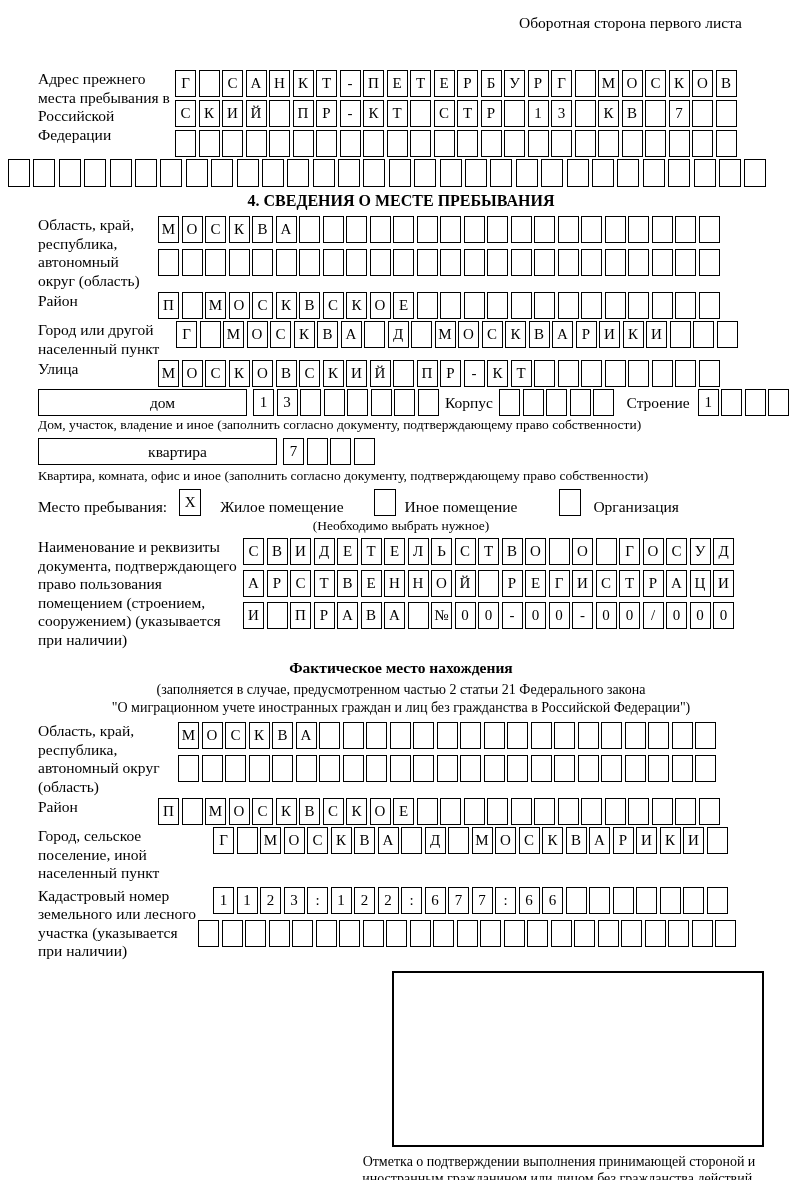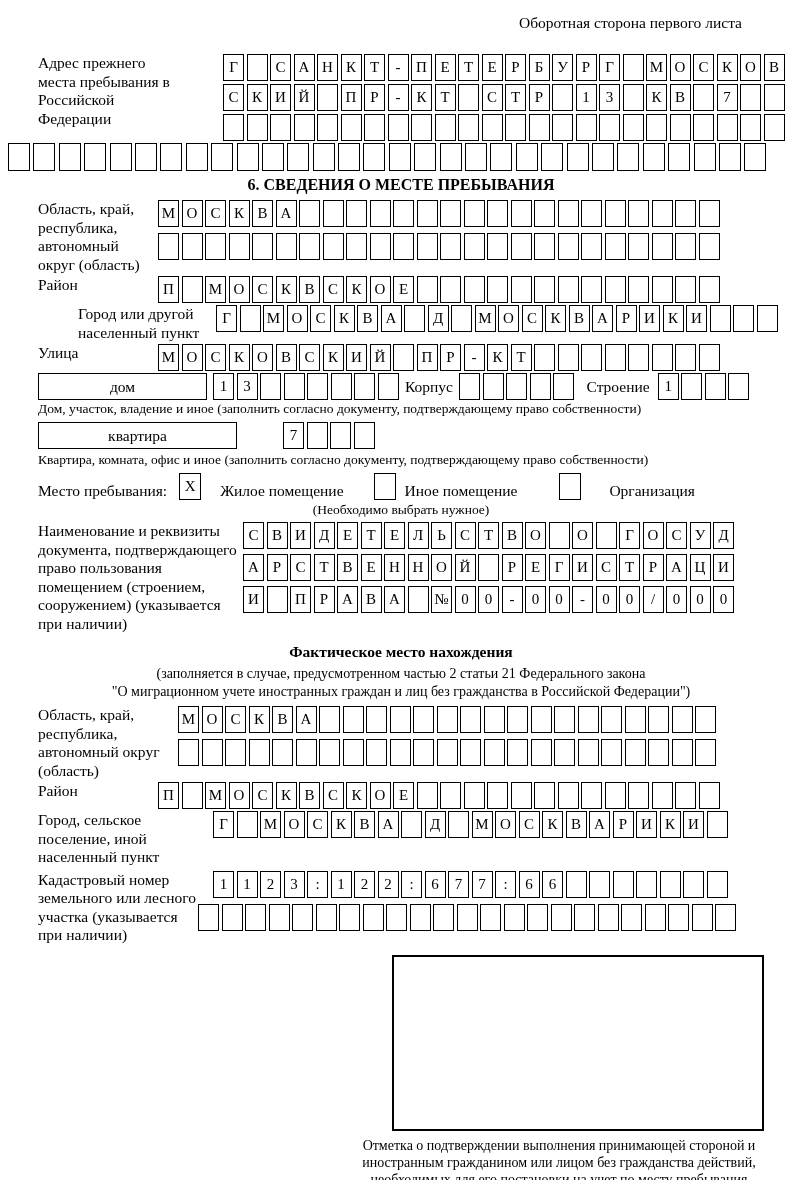--- a/index.html
+++ b/index.html
@@ -4,39 +4,39 @@
 <style>
   html,body { margin:0; padding:0; background:#fff; }
   body { width:800px; height:1180px; color:#000;
          font-family:"Liberation Serif","DejaVu Serif",serif; overflow:hidden; }
   .page { box-sizing:border-box; width:800px; height:900px; padding:14px 36px 0 38px; }
 
   .header-note { text-align:right; font-size:15.5px; margin-right:22px; }
 
   .rowblock { display:flex; align-items:flex-start; margin-bottom:2px; }
   .flabel { font-size:15.5px; line-height:18.5px; flex:none; }
-  .w137 { width:137px; } .w120 { width:120px; } .w138 { width:138px;margin-left:40px; }
+  .w137 { width:137px; } .w120 { width:120px; } .w138 { width:138px; }
   .w205 { width:205px; } .w140 { width:140px; } .w175 { width:175px; } .w160 { width:160px; }
 
   .cells { display:flex; margin-bottom:3px; }
   .cell { flex:none; width:19px; height:25px; border:1.6px solid #000; margin-right:2.5px;
           display:flex; align-items:center; justify-content:center;
           font-size:15px; line-height:1; }
   .fullrow { margin-left:-30px; margin-top:1px; }
   .fullrow .cell { width:20px; height:26px; margin-right:3.4px; }
 
   .ind15 { margin-left:15px; }
 
   .caption { font-size:13.5px; line-height:16px; }
   .center { text-align:center; }
   .sec-title { font-weight:bold; font-size:16px; text-align:center; margin:5px 0 6px 0; }
 
   .dom-row, .kv-row { display:flex; align-items:center; margin:2px 0 1px 0; }
   .widebox { flex:none; height:25px; border:1.6px solid #000; display:flex;
-             align-items:center; justify-content:center; font-size:15.5px; }
+             align-items:center; justify-content:center; font-size:15.5px;padding-left:40px; }
   .dom-box { width:167px; } .kv-box { width:197px; }
   .inline-label { font-size:15.5px; flex:none; }
   .dom-row .cells, .kv-row .cells { margin-bottom:0; }
 
   .check-row { display:flex; align-items:flex-end; margin-top:5px; font-size:15.5px; }
   .checkbox { flex:none; width:20px; height:25px; border:1.6px solid #000;
               display:flex; align-items:center; justify-content:center; font-size:15px; }
 
   .subtitle { font-size:14px; line-height:17.5px; text-align:center; }
   .fact-title { font-weight:bold; font-size:15.5px; text-align:center; margin:10px 0 4px 0; }
@@ -46,21 +46,21 @@
                    font-size:14px; line-height:17px; }
   .mb0 { margin-bottom:0; }
 </style>
 </head>
 <body>
 
 <div class="page">
 
   <div class="header-note">Оборотная сторона первого листа</div>
 
-  <div class="rowblock" style="margin-top:22px;gap:48px;">
+  <div class="rowblock" style="margin-top:38px;">
     <div class="flabel w137">Адрес прежнего места пребывания в Российской Федерации</div>
     <div>
       <div class="cells">
           <span class="cell">Г</span>
           <span class="cell"></span>
           <span class="cell">С</span>
           <span class="cell">А</span>
           <span class="cell">Н</span>
           <span class="cell">К</span>
           <span class="cell">Т</span>
@@ -162,21 +162,21 @@
       <span class="cell"></span>
       <span class="cell"></span>
       <span class="cell"></span>
       <span class="cell"></span>
       <span class="cell"></span>
       <span class="cell"></span>
       <span class="cell"></span>
       <span class="cell"></span>
     </div>
 
-  <div class="sec-title">6. СВЕДЕНИЯ О МЕСТЕ ПРЕБЫВАНИЯ</div>
+  <div class="sec-title">4. СВЕДЕНИЯ О МЕСТЕ ПРЕБЫВАНИЯ</div>
 
   <div class="rowblock">
     <div class="flabel w120">Область, край, республика, автономный округ (область)</div>
     <div>
       <div class="cells" style="margin-bottom:6px;">
           <span class="cell">М</span>
           <span class="cell">О</span>
           <span class="cell">С</span>
           <span class="cell">К</span>
           <span class="cell">В</span>
@@ -342,39 +342,39 @@
     <div class="inline-label" style="margin:0 8px 0 10px;">Строение</div>
     <div class="cells">
         <span class="cell">1</span>
         <span class="cell"></span>
         <span class="cell"></span>
         <span class="cell"></span>
       </div>
   </div>
   <div class="caption">Дом, участок, владение и иное (заполнить согласно документу, подтверждающему право собственности)</div>
 
-  <div class="kv-row" style="margin-top:5px;gap:40px;">
+  <div class="kv-row" style="margin-top:5px;">
     <div class="widebox kv-box">квартира</div>
     <div class="cells" style="margin-left:6px;">
         <span class="cell">7</span>
         <span class="cell"></span>
         <span class="cell"></span>
         <span class="cell"></span>
       </div>
   </div>
   <div class="caption" style="margin-top:3px;">Квартира, комната, офис и иное (заполнить согласно документу, подтверждающему право собственности)</div>
 
   <div class="check-row">
     <span>Место пребывания:</span>
     <span class="checkbox" style="margin-left:12px;">X</span>
     <span style="margin-left:19px;">Жилое помещение</span>
     <span class="checkbox" style="margin-left:30px;"></span>
     <span style="margin-left:9px;">Иное помещение</span>
     <span class="checkbox" style="margin-left:42px;"></span>
-    <span style="margin-left:28px;">Организация</span>
+    <span style="margin-left:12px;">Организация</span>
   </div>
   <div class="caption center" style="margin-top:2px;">(Необходимо выбрать нужное)</div>
 
   <div class="rowblock" style="margin-top:4px;">
     <div class="flabel w205">Наименование и реквизиты документа, подтверждающего право пользования помещением (строением, сооружением) (указывается при наличии)</div>
     <div>
       <div class="cells" style="margin-bottom:5px;">
           <span class="cell">С</span>
           <span class="cell">В</span>
           <span class="cell">И</span>

